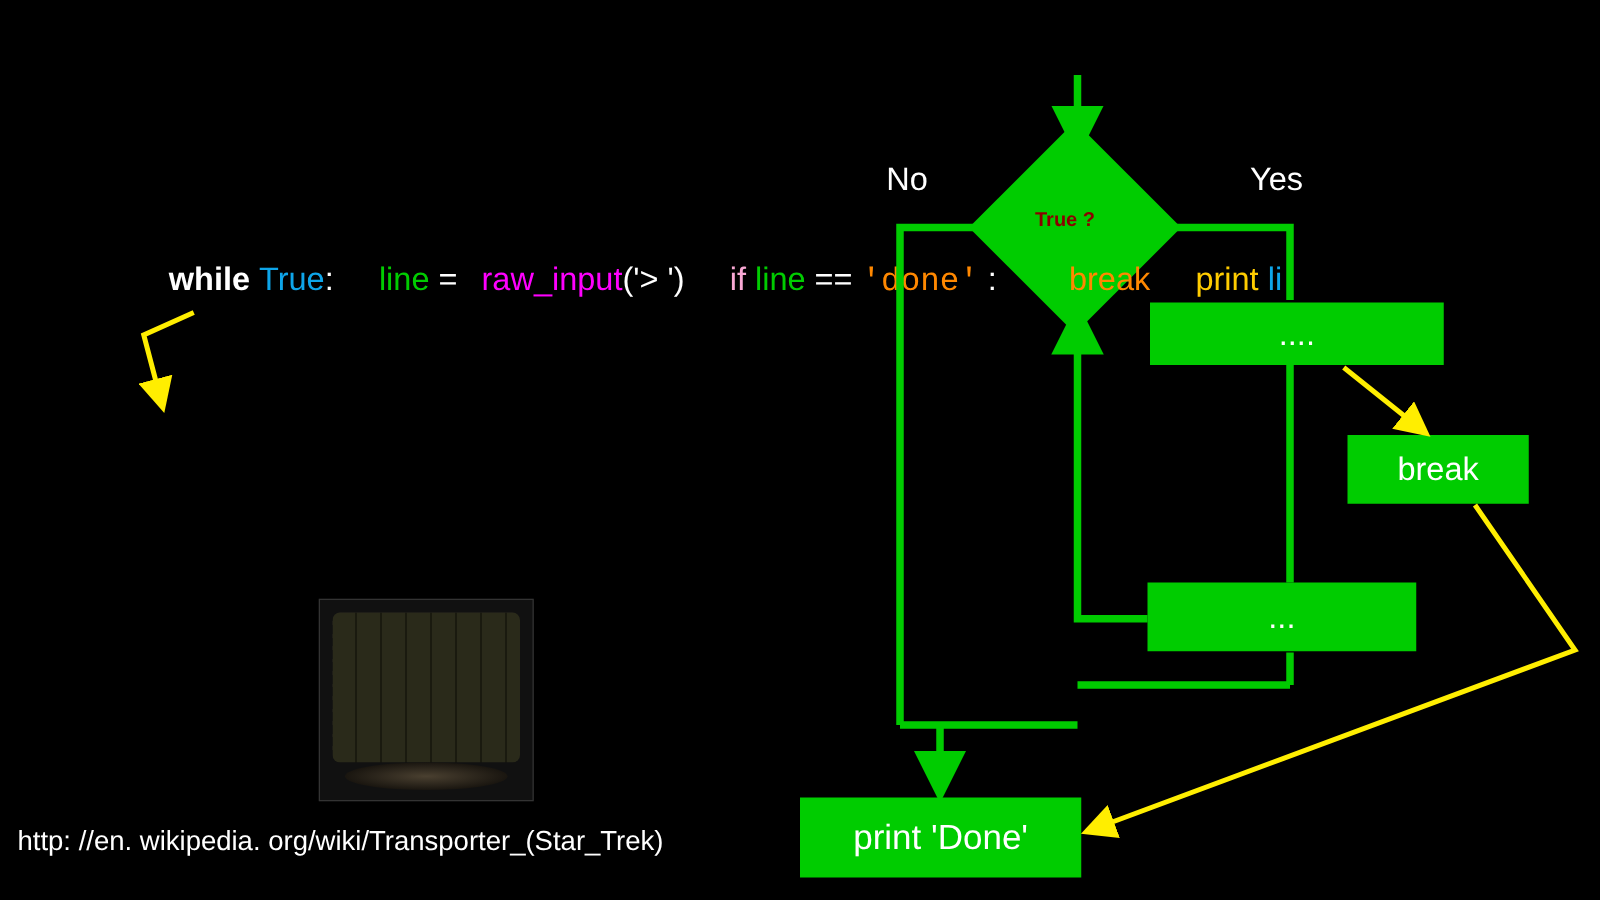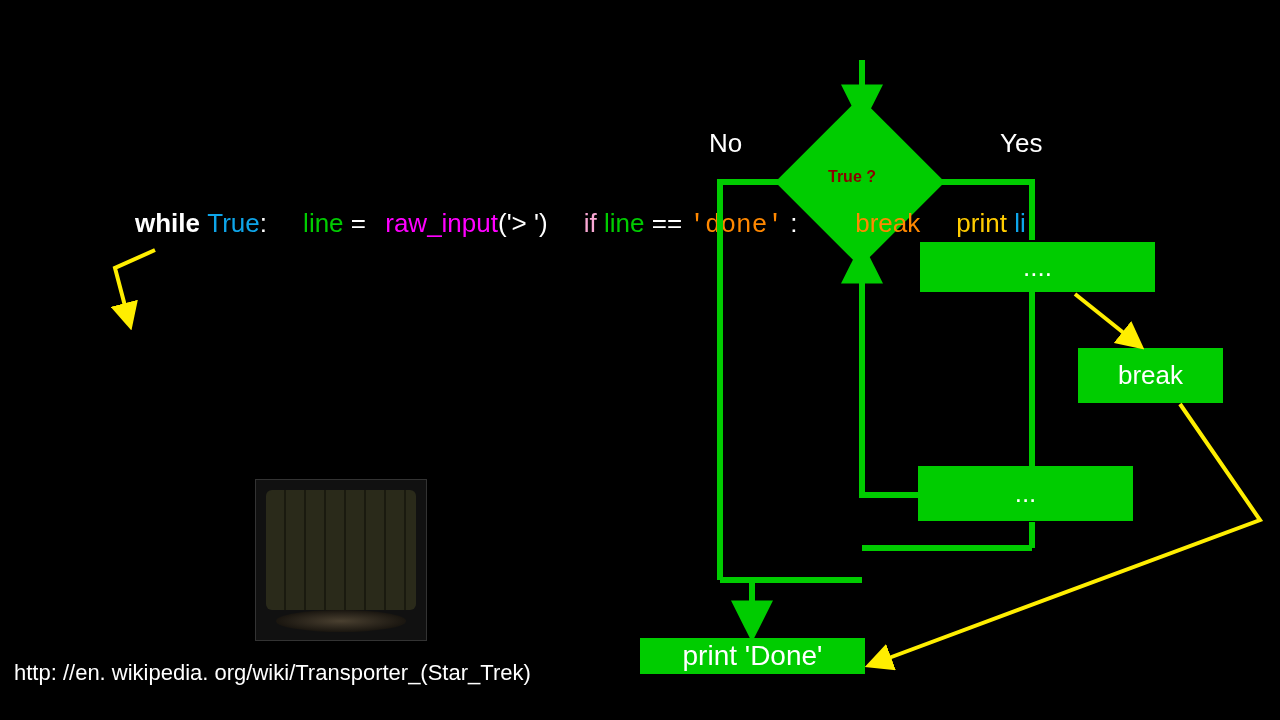--- a/index.html
+++ b/index.html
@@ -83,21 +83,21 @@
   &nbsp;&nbsp;&nbsp;
   <span style="color:#ffcc00;">print </span><span style="color:#0ea5e9;">li</span>
 </div>
 
 <div class="abs rect" style="left:920px; top:242px; width:235px; height:50px;">....</div>
 
 <div class="abs rect" style="left:1078px; top:348px; width:145px; height:55px;">break</div>
 
 <div class="abs rect" style="left:918px; top:466px; width:215px; height:55px;">...</div>
 
-<div class="abs rect" style="left:640px; top:638px; width:225px; height:36px; font-size:28px;">print 'Done'</div>
+<div class="abs rect" style="left:640px; top:638px; width:225px; height:64px; font-size:28px;">print 'Done'</div>
 
 <div class="abs" style="left:255px; top:479px;">
   <div class="transporter"></div>
 </div>
 
 <div class="abs url" style="left:14px; top:660px;">http: //en. wikipedia. org/wiki/Transporter_(Star_Trek)</div>
 
 <svg class="overlay" viewBox="0 0 1280 720">
   <defs>
     <marker id="arr-green" viewBox="0 0 10 10" refX="8" refY="5" markerWidth="7" markerHeight="7" orient="auto-start-reverse">

